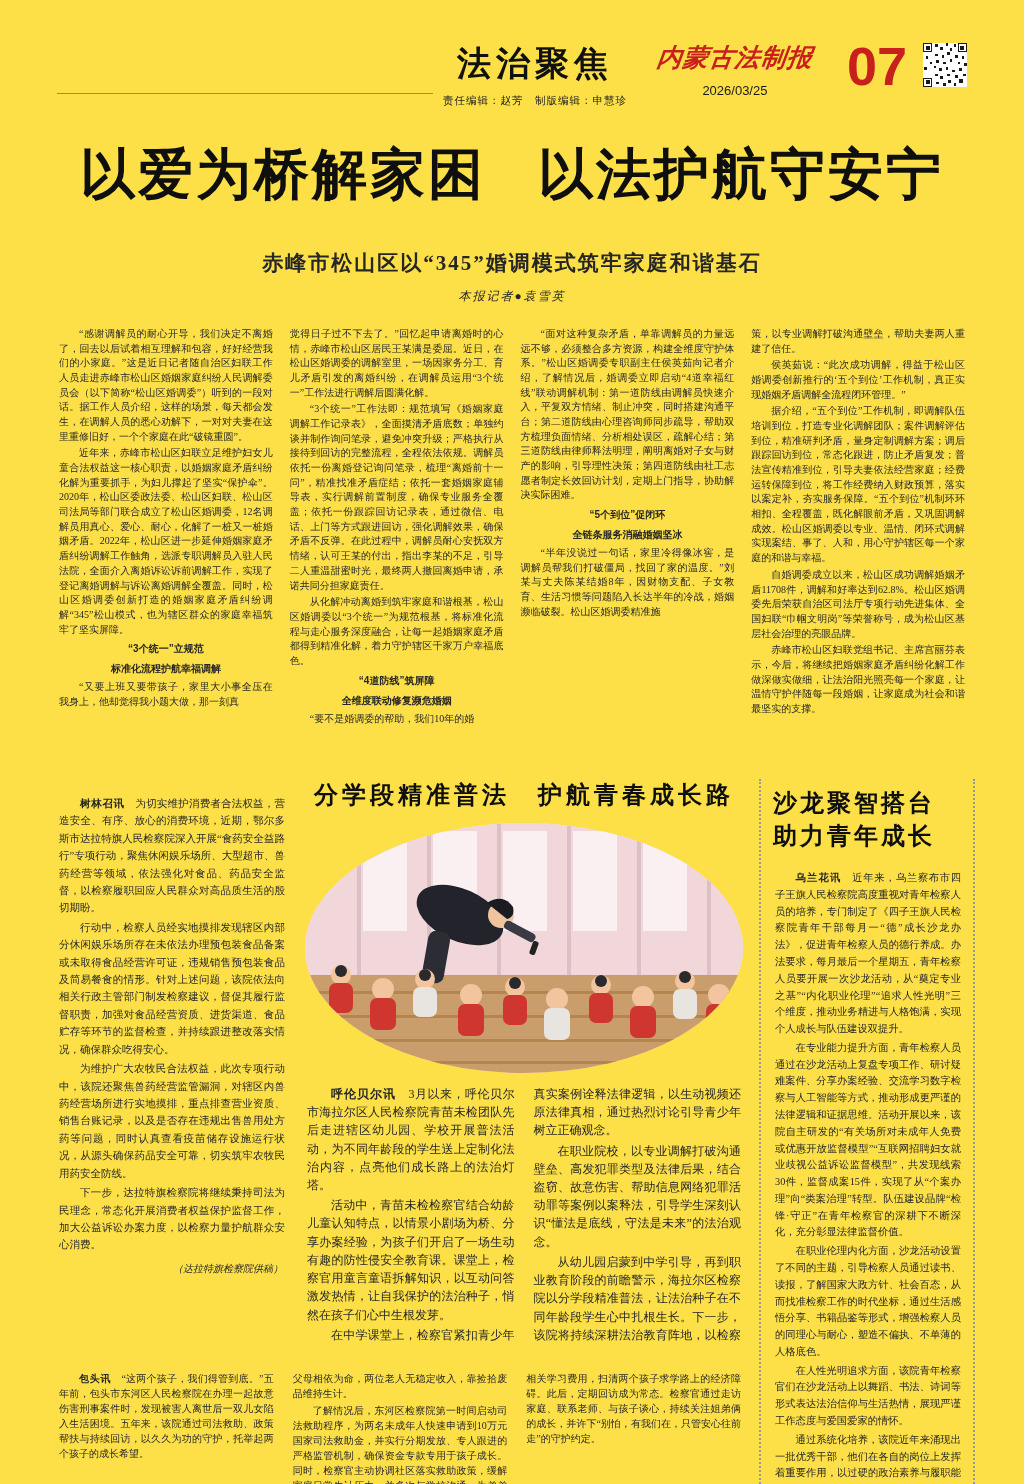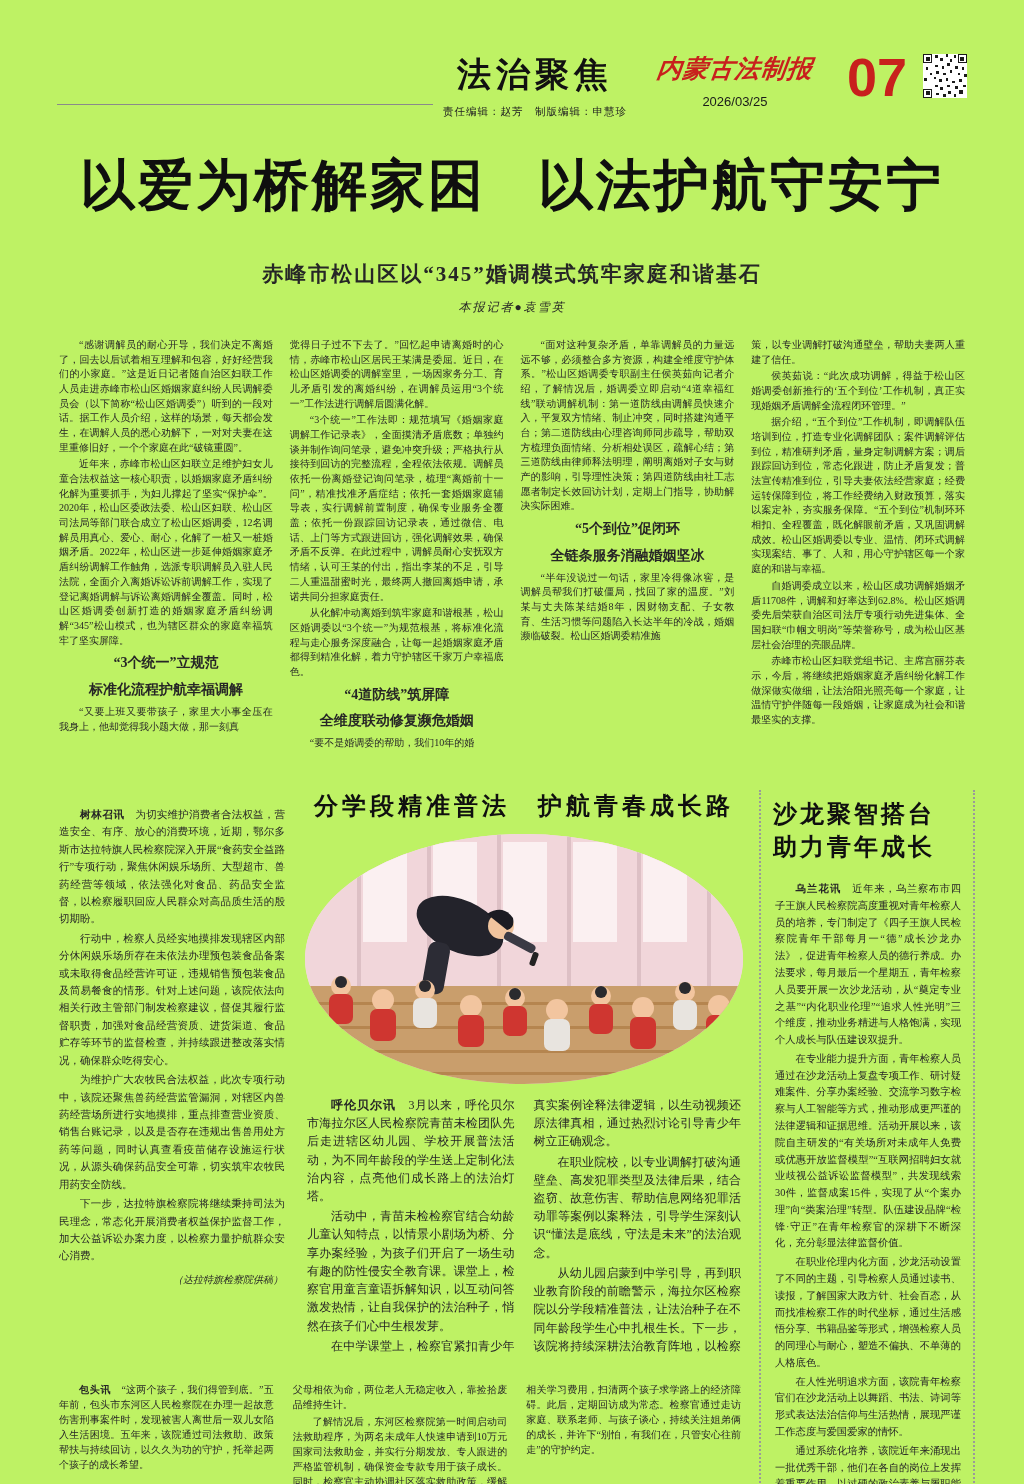--- a/index.html
+++ b/index.html
@@ -1,17 +1,17 @@
 <!DOCTYPE html>
 <html><head>
 <meta charset="utf-8">
 <style>
   html,body{margin:0;padding:0;background:#e9e9e6;}
-  .page{width:1024px;height:1484px;margin:0 auto;background:#bef264;overflow:hidden;
-        box-sizing:border-box;padding:52px 57px 0;position:relative;
+  .page{width:1024px;height:1484px;margin:0 auto;background:#fde047;overflow:hidden;
+        box-sizing:border-box;padding:41px 57px 0;position:relative;
         font-family:"Liberation Serif","DejaVu Serif",serif;color:#262626;}
   
   .masthead-row{display:flex;align-items:flex-start;}
   .hrule{flex:1;border-bottom:1.5px solid #8a8a8a;margin-top:52px;}
   .sec-block{margin-left:10px;text-align:center;}
   .sec-title{font-size:34px;font-weight:bold;letter-spacing:5px;color:#111;
              font-family:"Liberation Sans","DejaVu Sans",sans-serif;}
   .editors{font-size:10.5px;margin-top:7px;letter-spacing:1px;color:#222;}
   .mast-block{margin-left:30px;text-align:center;}
   .masthead{font-size:25px;font-weight:bold;font-style:italic;transform:skewX(-7deg);
@@ -24,22 +24,22 @@
   .headline{text-align:center;margin-top:30px;font-size:55px;font-weight:bold;
             letter-spacing:3px;color:#0f0f0f;white-space:nowrap;}
   .headline .gap{display:inline-block;width:52px;}
   .deck{text-align:center;font-size:21px;font-weight:bold;margin-top:16px;letter-spacing:2px;}
   .byline{text-align:center;font-size:12px;margin-top:11px;letter-spacing:2px;font-style:italic;}
   .lead-cols{display:grid;grid-template-columns:repeat(4,1fr);gap:13px;margin-top:20px;
              height:428px;overflow:hidden;}
   .colbox{text-align:justify;}
   p{margin:2px;text-indent:2em;font-size:10px;line-height:1.47;}
   p.noindent{text-indent:0;}
-  .subhead{font-weight:bold;text-align:center;font-size:14px;line-height:1.7;
-           margin:3px 0;font-family:Liberation Serif, serif;}
+  .subhead{font-weight:bold;text-align:center;font-size:10px;line-height:1.7;
+           margin:3px 0;font-family:Liberation Sans, sans-serif;}
   .sig{text-align:right;font-size:10px;font-style:italic;margin-top:8px;padding-right:4px;}
   .lead-in{letter-spacing:.5px;}
   
   .lower{display:grid;grid-template-columns:1fr 216px;gap:16px;margin-top:26px;}
   .mid-band{display:grid;grid-template-columns:230px 1fr;gap:18px;}
   .la-title{font-size:27px;font-weight:bold;line-height:1.32;letter-spacing:3px;color:#0f0f0f;}
   .left-article .body{margin-top:16px;text-align:justify;}
   .left-article .body p{font-size:10.5px;line-height:1.66;}
   .ma-title{text-align:center;font-size:24px;font-weight:bold;letter-spacing:4px;color:#0f0f0f;}
   .photo-wrap{width:438px;height:250px;margin:12px auto 10px;}

